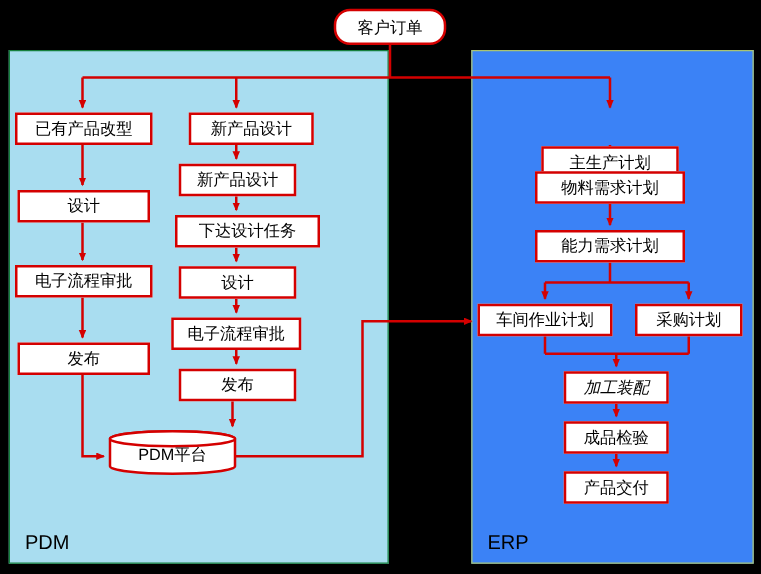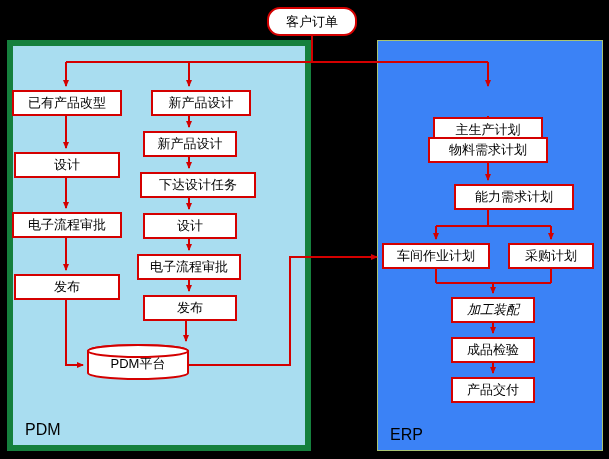--- a/index.html
+++ b/index.html
@@ -1,21 +1,21 @@
 <!DOCTYPE html>
 <html><head>
 <meta charset="utf-8">
 <style>
   html,body{margin:0;padding:0;background:#000;}
   .stage{
     position:relative;width:609px;height:459px;background:#000000;
     font-family:"Liberation Sans","DejaVu Sans",sans-serif;overflow:hidden;
   }
   .panel{position:absolute;box-sizing:border-box;}
-  .panel-pdm{left:7px;top:40px;width:304px;height:411px;background:#a9ddf0;border:6px solid #15803d;}
+  .panel-pdm{left:7px;top:40px;width:304px;height:411px;background:#a9ddf0;border:1px solid #15803d;}
   .panel-erp{left:377px;top:40px;width:226px;height:411px;background:#3b82f6;border:1px solid #a9c472;}
   .panel-label{position:absolute;left:12px;bottom:6px;color:#000;font-size:16px;}
   svg.connectors{position:absolute;left:0;top:0;z-index:2;pointer-events:none;}
   .node{
     position:absolute;z-index:3;box-sizing:border-box;background:#ffffff;
     border:2px solid #d40000;color:#000;font-size:13px;
     display:flex;align-items:center;justify-content:center;white-space:nowrap;
   }
   .cyl-label{
     position:absolute;z-index:4;left:88px;top:355px;width:100px;text-align:center;
@@ -94,21 +94,21 @@
   <div class="node" style="left:143px;top:131px;width:94px;height:26px;">新产品设计</div>
   <div class="node" style="left:140px;top:172px;width:116px;height:26px;">下达设计任务</div>
   <div class="node" style="left:143px;top:213px;width:94px;height:26px;">设计</div>
   <div class="node" style="left:137px;top:254px;width:104px;height:26px;">电子流程审批</div>
   <div class="node" style="left:143px;top:295px;width:94px;height:26px;">发布</div>
 
   <div class="cyl-label">PDM平台</div>
 
   <div class="node" style="left:433px;top:90px;width:110px;height:26px;margin-top:27px;">主生产计划</div>
   <div class="node" style="left:428px;top:137px;width:120px;height:26px;">物料需求计划</div>
-  <div class="node" style="left:428px;top:184px;width:120px;height:26px;margin-left:26px;">能力需求计划</div>
+  <div class="node" style="left:428px;top:184px;width:120px;height:26px;">能力需求计划</div>
 
   <div class="node" style="left:382px;top:243px;width:108px;height:26px;">车间作业计划</div>
   <div class="node" style="left:508px;top:243px;width:86px;height:26px;">采购计划</div>
 
   <div class="node" style="left:451px;top:297px;width:84px;height:26px;font-style:italic;">加工装配</div>
   <div class="node" style="left:451px;top:337px;width:84px;height:26px;">成品检验</div>
   <div class="node" style="left:451px;top:377px;width:84px;height:26px;">产品交付</div>
 
 </div>
 

